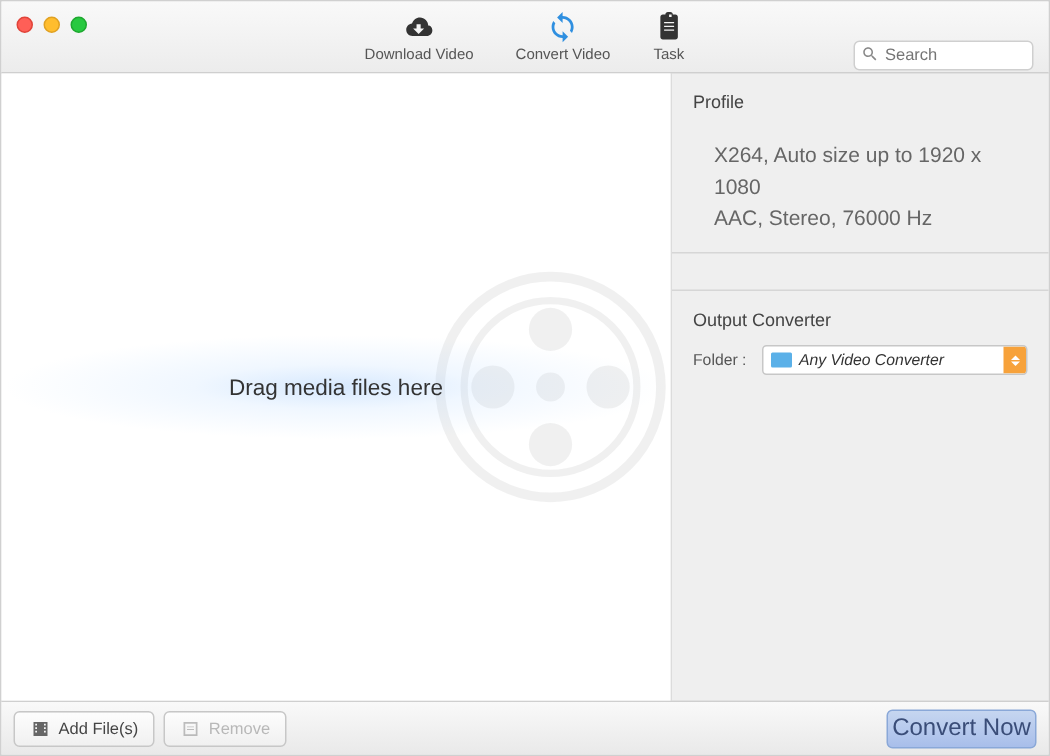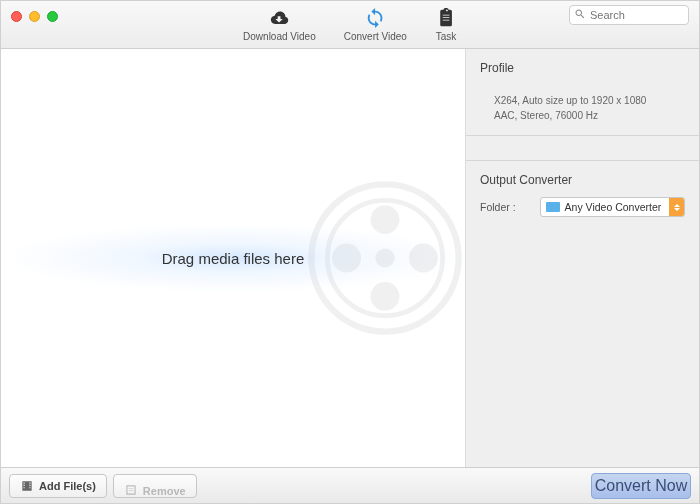--- a/index.html
+++ b/index.html
@@ -12,55 +12,55 @@
     .traffic span { width: 11px; height: 11px; border-radius: 50%; display: block; }
     .t-red { background: #ff5f57; border: 1px solid #e04439; }
     .t-yellow { background: #ffbd2e; border: 1px solid #e0a122; }
     .t-green { background: #28c940; border: 1px solid #1ea82f; }
 
     .toolbar-center { position: absolute; left: 50%; transform: translateX(-50%); display: flex; gap: 28px; align-items: flex-start; }
     .toolbar-item { display: flex; flex-direction: column; align-items: center; gap: 2px; cursor: pointer; }
     .toolbar-item .ticon { width: 22px; height: 22px; display: flex; align-items: center; justify-content: center; }
     .toolbar-item .tlabel { font-size: 10px; color: #555; }
 
-    .search-wrap { position: absolute; right: 10px; top: 4px; width: 120px; }
+    .search-wrap { position: absolute; right: 10px; top: 26px; width: 120px; }
     .search-wrap input { width: 100%; height: 20px; border-radius: 4px; border: 1px solid #cfcfcf; background: #fff; font-size: 11px; padding: 0 6px 0 20px; }
     .search-wrap .sicon { position: absolute; left: 5px; top: 3px; width: 12px; height: 12px; }
 
     
     .content { flex: 1; display: flex; min-height: 0; }
     .drop-area { flex: 1; background: #fff; position: relative; display: flex; align-items: center; justify-content: center; }
     .drop-inner { width: 100%; position: relative; display: flex; align-items: center; justify-content: flex-end; }
     .watermark { position: absolute; width: 160px; height: 160px; opacity: 0.12; }
     .drop-band { width: 100%; height: 70px; background: radial-gradient(ellipse at center, rgba(120,180,250,0.3) 0%, rgba(180,215,255,0.2) 30%, rgba(255,255,255,0) 70%); display: flex; align-items: center; justify-content: center; position: relative; z-index: 1; }
     .drop-text { font-size: 15px; color: #333; }
 
     
-    .sidebar { width: 234px; background: #efefef; border-left: 1px solid #dcdcdc; padding: 12px 14px; font-size: 11px; color: #333; display: flex; flex-direction: column; }
+    .sidebar { width: 252px; background: #efefef; border-left: 1px solid #dcdcdc; padding: 12px 14px; font-size: 11px; color: #333; display: flex; flex-direction: column; }
     .section-title { font-size: 12px; color: #444; margin-bottom: 10px; }
     .profile-device { background: #fff; border: 1px solid #d0d0d0; border-radius: 3px; padding: 3px 6px; display: flex; align-items: center; gap: 6px; font-size: 11px; }
     .profile-device .phicon { width: 8px; height: 12px; border: 1px solid #444; border-radius: 1px; }
-    .profile-details { font-size: 10px; color: #666; padding: 8px 4px 0 14px; line-height: 1.5; }
+    .profile-details { font-size: 14px; color: #666; padding: 8px 4px 0 14px; line-height: 1.5; }
     .divider { border: none; border-top: 1px solid #d6d6d6; margin: 12px -14px; }
     .merge-row { display: flex; align-items: center; gap: 6px; color: #aaa; font-size: 11px; }
     .merge-row input { accent-color: #999; }
-    .output-row { display: flex; align-items: center; gap: 24px; font-size: 10.5px; }
+    .output-row { display: flex; align-items: center; gap: 10px; font-size: 10.5px; }
     .output-row .folder-label { color: #555; }
-    .folder-select { flex: 1; display: flex; align-items: center; background: #fff; border: 1px solid #c7c7c7; border-radius: 3px; height: 20px; overflow: hidden; }
+    .folder-select { flex: 1; display: flex; align-items: center; background: #fff; border: 1px solid #c7c7c7; border-radius: 3px; height: 20px; overflow: hidden; font-style: italic; }
     .folder-select .ficon { width: 14px; height: 10px; background: #5ab0e8; margin: 0 5px; border-radius: 1px; }
     .folder-select .fname { flex: 1; font-size: 10.5px; color: #333; }
     .folder-select .arrows { width: 15px; height: 100%; background: #f7a23b; display: flex; flex-direction: column; align-items: center; justify-content: center; }
     .folder-select .arrows span { width: 0; height: 0; border-left: 3px solid transparent; border-right: 3px solid transparent; }
     .folder-select .arrows .up { border-bottom: 3px solid #fff; margin-bottom: 1px; }
     .folder-select .arrows .dn { border-top: 3px solid #fff; }
 
     
     .bottombar { height: 36px; background: linear-gradient(#f9f9f9, #e9e9e9); border-top: 1px solid #cfcfcf; display: flex; align-items: center; padding: 0 8px; gap: 6px; }
-    .btn { height: 24px; border: 1px solid #c7c7c7; border-radius: 4px; background: linear-gradient(#fdfdfd,#f0f0f0); display: flex; align-items: center; gap: 5px; padding: 0 10px; font-size: 11px; color: #444; cursor: pointer; font-weight: bold; }
-    .btn.disabled { color: #b8b8b8; align-items: flex-end; }
+    .btn { height: 24px; border: 1px solid #c7c7c7; border-radius: 4px; background: linear-gradient(#fdfdfd,#f0f0f0); display: flex; align-items: center; gap: 5px; padding: 0 10px; font-size: 11px; color: #444; cursor: pointer; }
+    .btn.disabled { color: #b8b8b8; }
     .btn.disabled svg { opacity: 0.4; }
     .spacer { flex: 1; }
     .convert-btn { height: 26px; width: 100px; border: 1px solid #8aa8d8; border-radius: 4px; background: linear-gradient(#c6d6f0,#a8beea); display: flex; align-items: center; justify-content: center; font-size: 16px; color: #3a4d78; cursor: pointer; }
   </style>
 </head>
 <body>
 
 <div class="window">
 
   <div class="titlebar">

